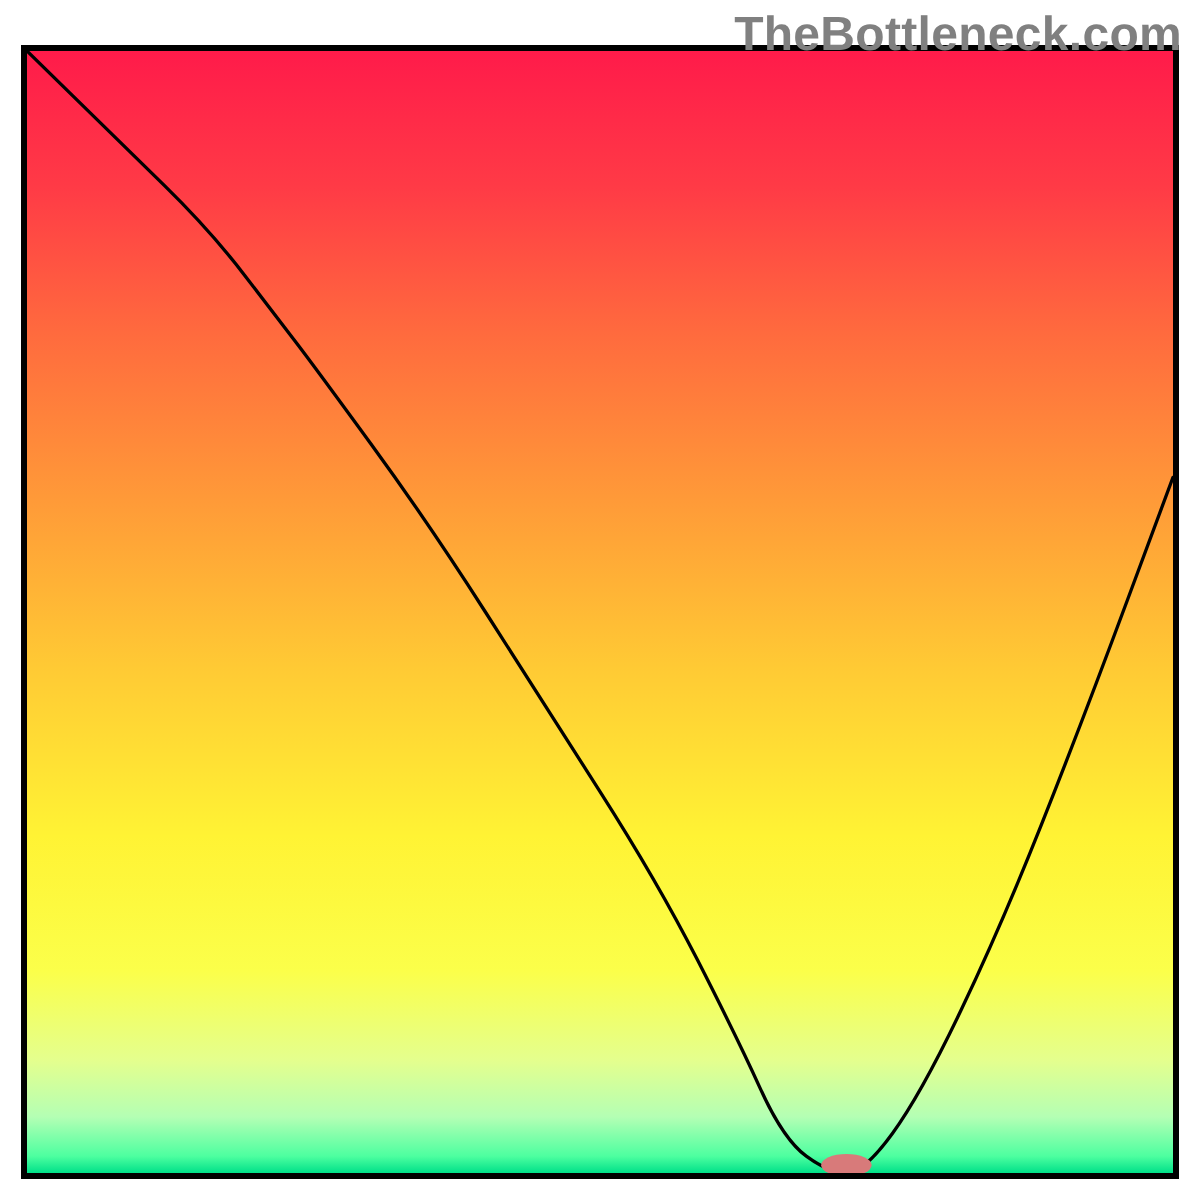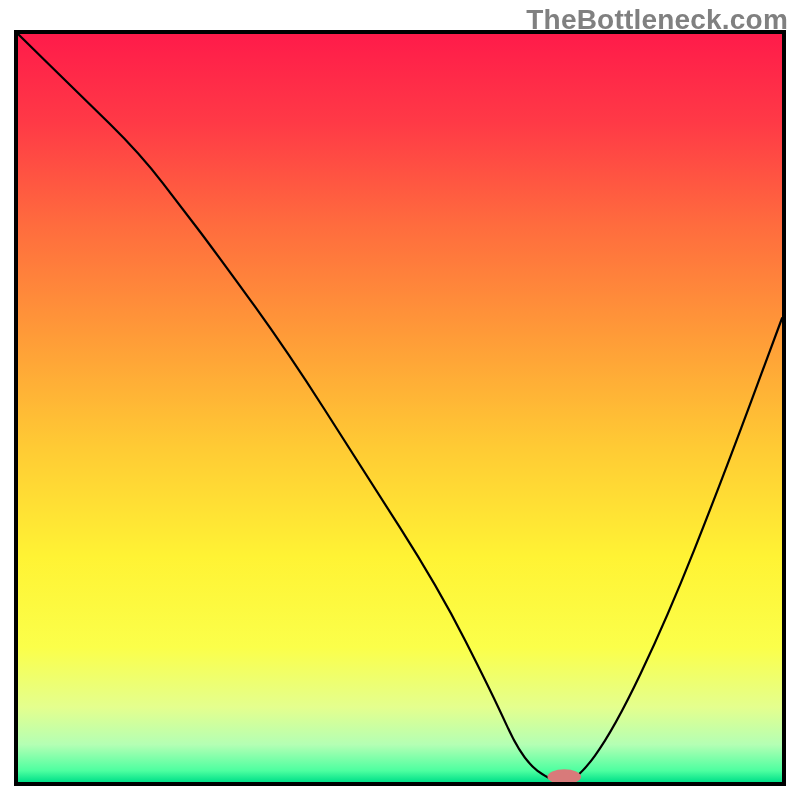--- a/index.html
+++ b/index.html
@@ -12,21 +12,21 @@
   }
   .frame {
     position: relative;
     width: 800px;
     height: 800px;
   }
   .watermark {
     position: absolute;
     top: 4px;
     right: 12px;
-    font-size: 28px;
+    font-size: 32px;
     font-weight: 600;
     color: #808080;
     letter-spacing: 0.2px;
     z-index: 50;
   }
   .plot-box {
     position: absolute;
     left: 14px;
     top: 30px;
     width: 772px;

